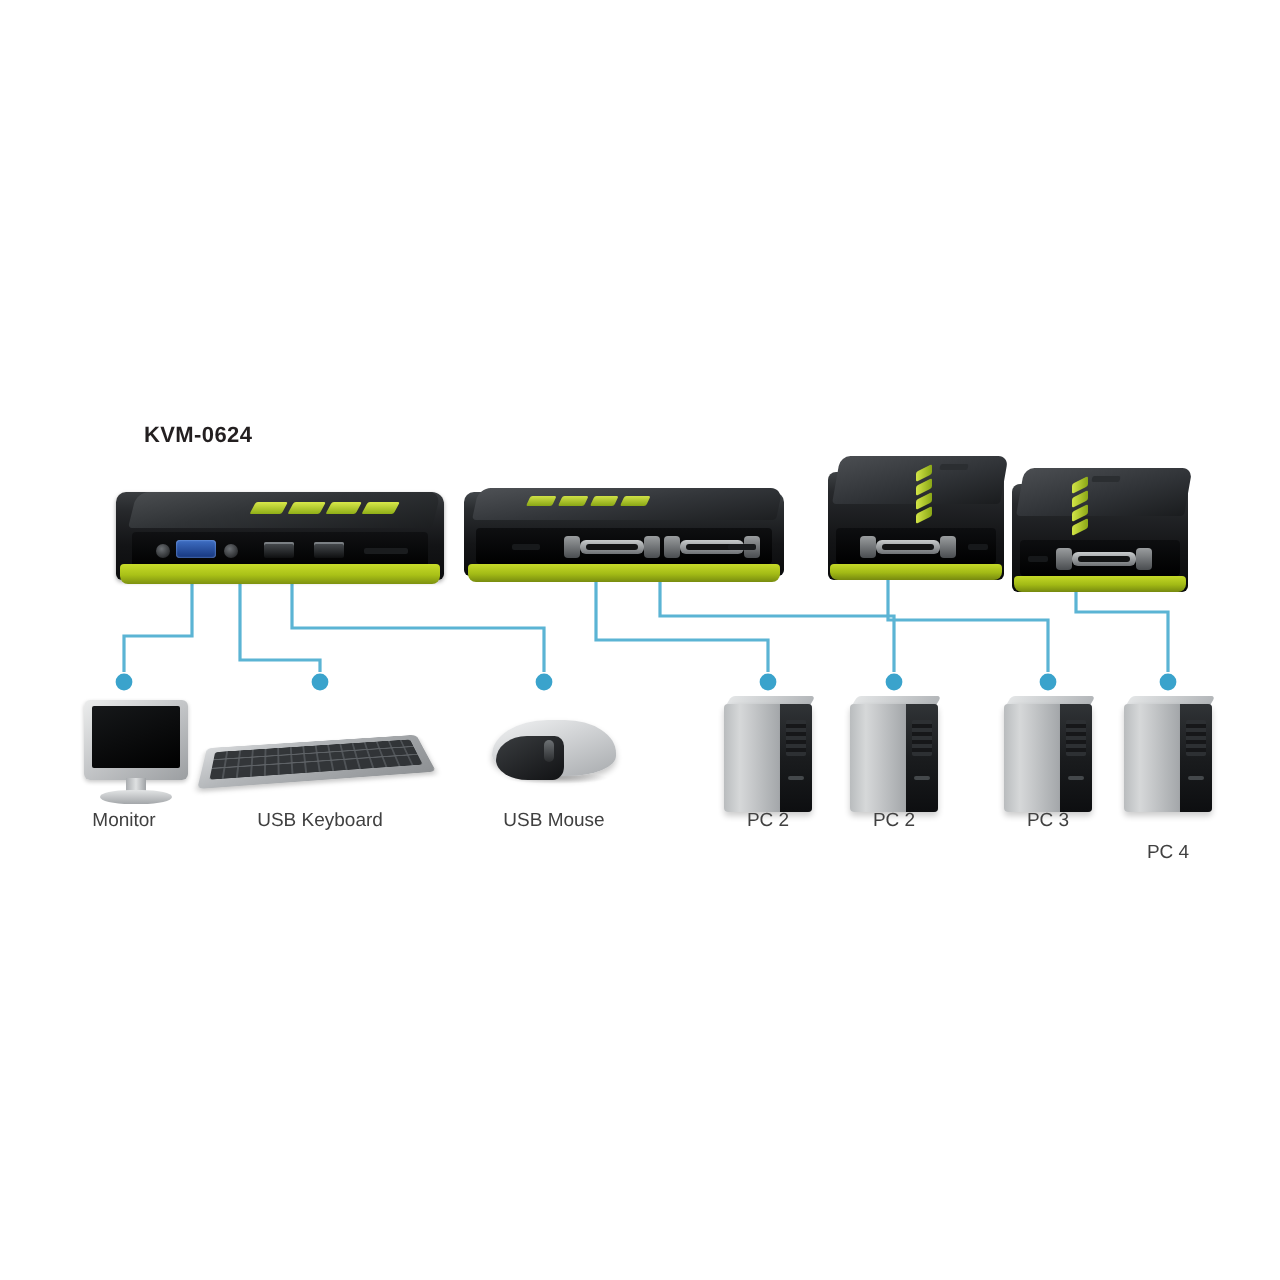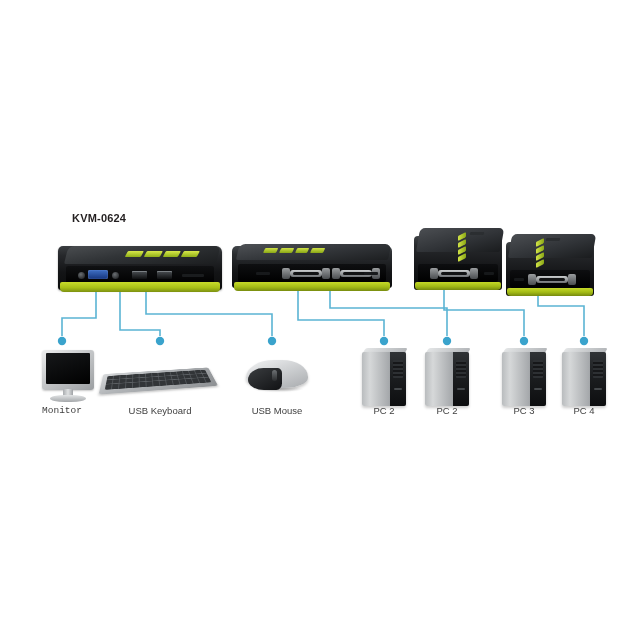--- a/index.html
+++ b/index.html
@@ -472,21 +472,21 @@
       <div class="front"></div>
     </div>
   </div>
   <div class="periph pc" style="left:562px;top:352px;">
     <div class="top"></div>
     <div class="case">
       <div class="front"></div>
     </div>
   </div>
 
-  <div class="plabel" style="left:12px;top:405px;width:100px;font-family:Liberation Mono, monospace;">Monitor</div>
+  <div class="plabel" style="left:12px;top:405px;width:100px;">Monitor</div>
   <div class="plabel" style="left:110px;top:405px;width:100px;">USB Keyboard</div>
   <div class="plabel" style="left:227px;top:405px;width:100px;">USB Mouse</div>
   <div class="plabel" style="left:344px;top:405px;width:80px;">PC 2</div>
   <div class="plabel" style="left:407px;top:405px;width:80px;">PC 2</div>
   <div class="plabel" style="left:484px;top:405px;width:80px;">PC 3</div>
-  <div class="plabel" style="left:544px;top:405px;width:80px;text-align:center;">PC 4</div>
+  <div class="plabel" style="left:544px;top:421px;width:80px;text-align:center;">PC 4</div>
 
 </div>
 
 </body></html>

